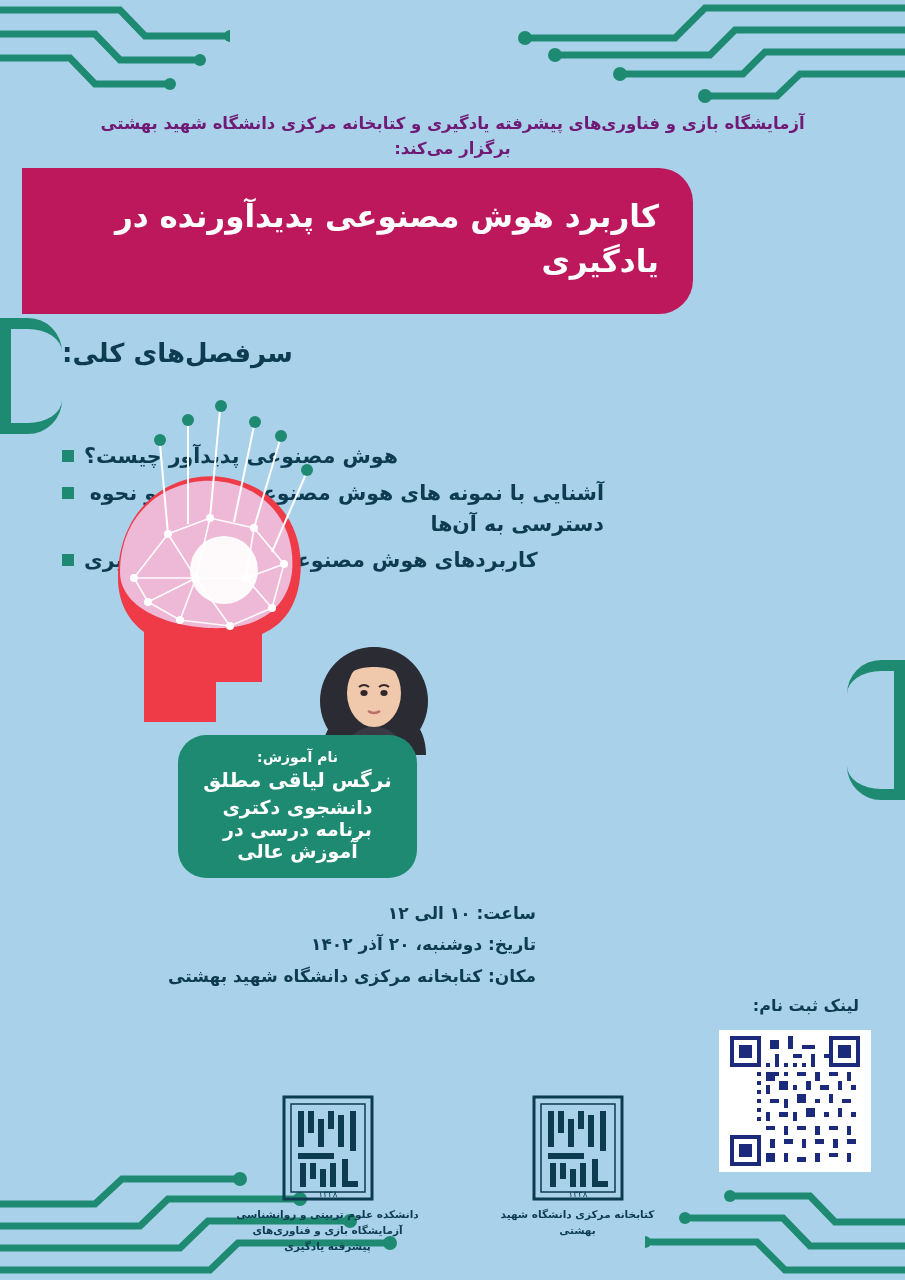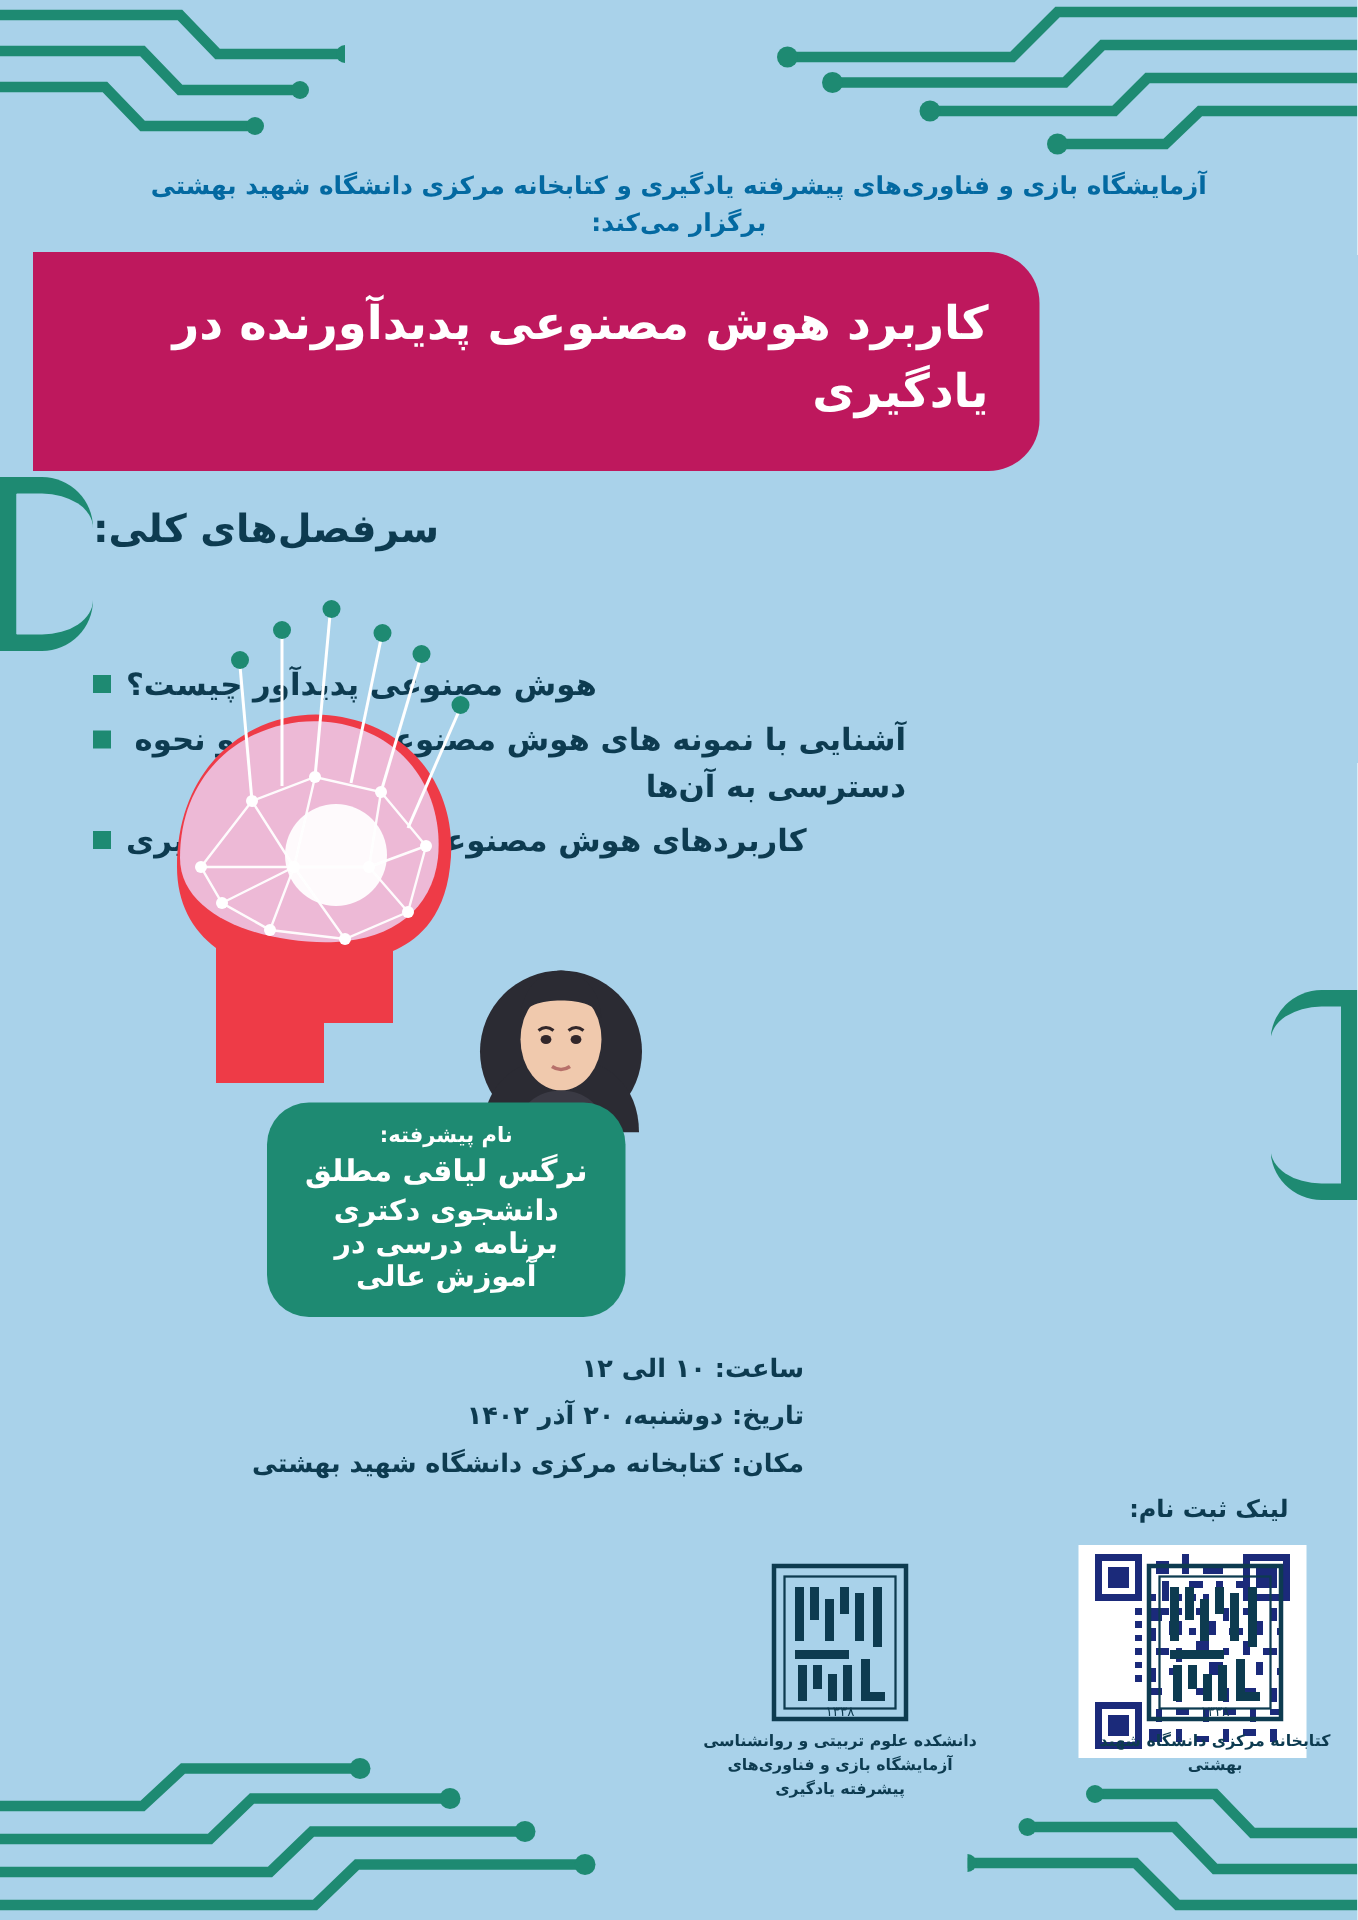--- a/index.html
+++ b/index.html
@@ -27,21 +27,21 @@
 
   
   .organizer {
     position: absolute;
     top: 112px;
     right: 78px;
     left: 78px;
     text-align: center;
     font-size: 16.5px;
     font-weight: bold;
-    color: #0369a1;
+    color: #701a75;
     letter-spacing: 0;
     line-height: 1.5;
   }
 
   
   .title-banner {
     position: absolute;
     top: 168px;
     right: 212px;
     left: 22px;
@@ -206,26 +206,26 @@
     height: 142px;
     background: #ffffff;
     padding: 6px;
     box-sizing: border-box;
   }
   .qr-inner { width: 100%; height: 100%; }
 
   
   .logos {
     position: absolute;
-    top: 1040px;
+    top: 1093px;
     left: 0;
     right: 0;
     display: flex;
     flex-direction: row-reverse;
-    justify-content: flex-end;
+    justify-content: center;
     gap: 60px;
     align-items: flex-start;
     pointer-events: none;
   }
   .logo-block { width: 190px; text-align: center; }
   .logo-mark { width: 96px; height: 110px; margin: 0 auto; display: block; }
   .logo-caption {
     font-size: 10.5px;
     font-weight: bold;
     color: #0d3b50;
@@ -374,21 +374,21 @@
       <ellipse cx="46" cy="66" rx="3.6" ry="3" fill="#33272a"></ellipse>
       <ellipse cx="66" cy="66" rx="3.6" ry="3" fill="#33272a"></ellipse>
       <path d="M41 60 q5 -4 10 0" stroke="#33272a" stroke-width="2" fill="none"></path>
       <path d="M61 60 q5 -4 10 0" stroke="#33272a" stroke-width="2" fill="none"></path>
       <path d="M50 84 q6 4 12 0" stroke="#b7706a" stroke-width="2.4" fill="none"></path>
       <path d="M56 100 C40 100 28 110 24 128 L88 128 C84 110 72 100 56 100 Z" fill="#3a3a44"></path>
     </svg>
   </div>
 
   <div class="speaker-card">
-    <div class="speaker-role">نام پیشرفته:</div>
+    <div class="speaker-role">نام آموزش:</div>
     <div class="speaker-name">نرگس لیاقی مطلق</div>
     <div class="speaker-desc">دانشجوی دکتری برنامه درسی در آموزش عالی</div>
   </div>
 
   <div class="event-meta">
     <div>ساعت: ۱۰ الی ۱۲</div>
     <div>تاریخ: دوشنبه، ۲۰ آذر ۱۴۰۲</div>
     <div>مکان: کتابخانه مرکزی دانشگاه شهید بهشتی</div>
   </div>
 

